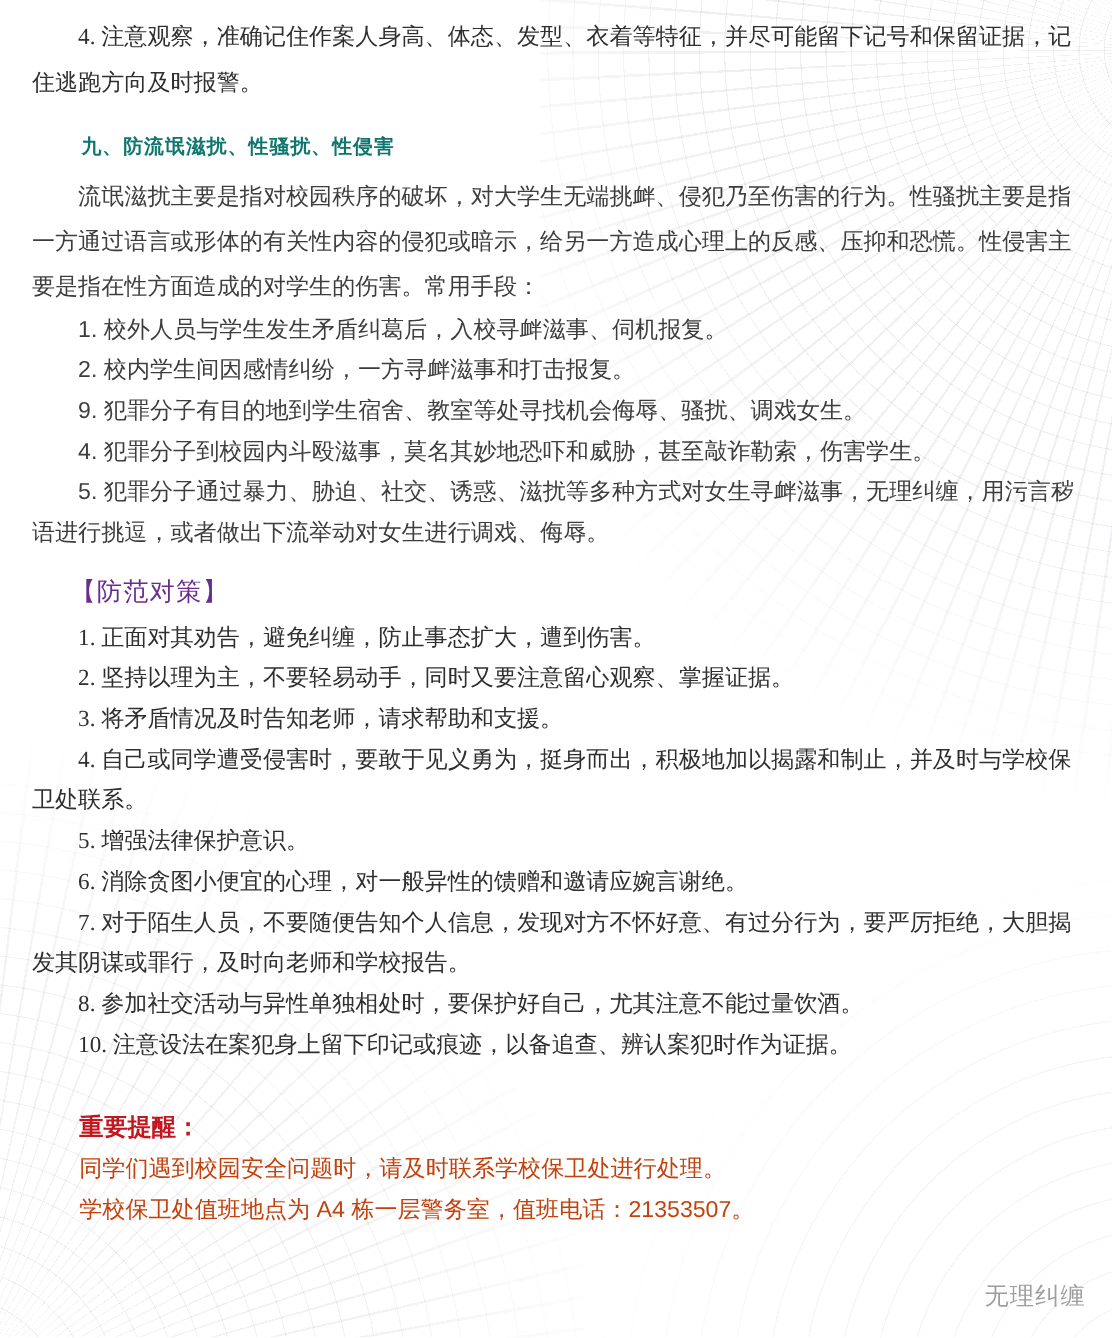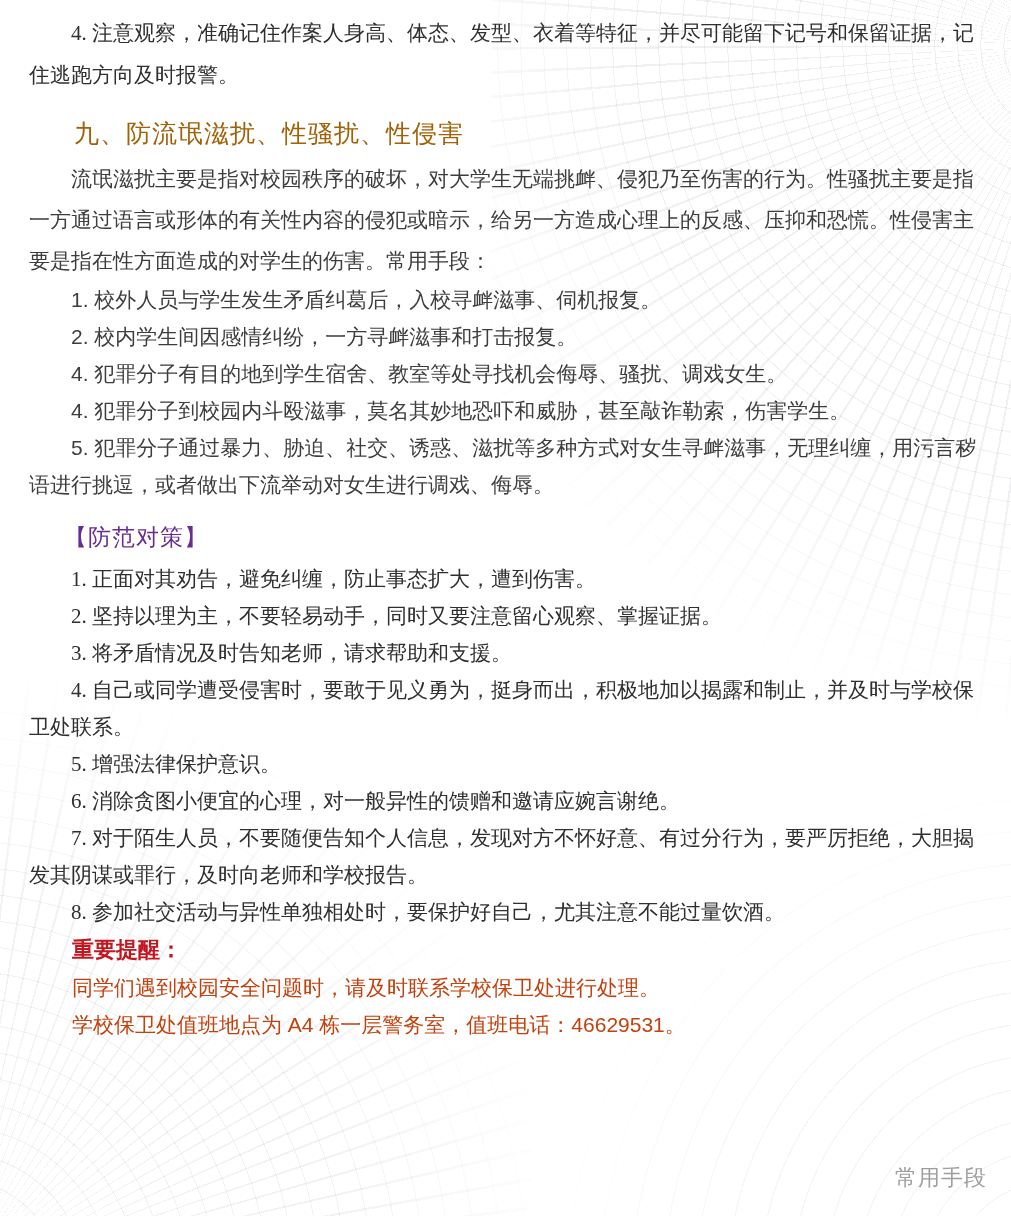--- a/index.html
+++ b/index.html
@@ -34,33 +34,33 @@
       repeating-radial-gradient(circle at 108% 115%, rgba(110,110,130,.07) 0 1.2px, transparent 1.2px 32px);
   }
   
   .content{position:relative;padding:12px 26px 0 29px;font-size:21px;}
   p{margin:0;}
   .kai{font-family:"Liberation Serif","DejaVu Serif",serif;color:#2f2f2f;}
   .hei{font-family:"Liberation Sans","DejaVu Sans",sans-serif;color:#3d3d3d;}
   .indent{text-indent:2em;}
   .para-top{line-height:42px;}
   .sec-title{
-    font-size:25px;font-weight:normal;color:#a16207;
+    font-size:18px;font-weight:bold;color:#0f766e;
     margin:20px 0 8px 45px;line-height:34px;
     letter-spacing:1px;
   }
   .sec-intro{line-height:41px;}
   .method{line-height:37px;}
   .sub-title{
     font-size:23px;font-weight:normal;color:#682d8f;
     margin:18px 0 8px 35px;line-height:32px;
     letter-spacing:1px;
   }
   .cm{line-height:37px;}
-  .notice{margin-left:43px;}
+  .notice{margin-top:38px;margin-left:43px;}
   .notice-title{
     font-weight:bold;color:#c3161f;font-size:22px;line-height:38px;
   }
   .notice-line{color:#c2410c;font-size:21px;line-height:37px;}
   .watermark{
     position:absolute;right:24px;top:1163px;
     color:#9e9e9e;font-size:22px;letter-spacing:1px;
     font-family:"Liberation Sans","DejaVu Sans",sans-serif;
   }
 </style>
@@ -76,38 +76,39 @@
   <div class="content">
 
     <p class="kai indent para-top">4. 注意观察，准确记住作案人身高、体态、发型、衣着等特征，并尽可能留下记号和保留证据，记住逃跑方向及时报警。</p>
 
     <h2 class="sec-title">九、防流氓滋扰、性骚扰、性侵害</h2>
 
     <p class="hei indent sec-intro">流氓滋扰主要是指对校园秩序的破坏，对大学生无端挑衅、侵犯乃至伤害的行为。性骚扰主要是指一方通过语言或形体的有关性内容的侵犯或暗示，给另一方造成心理上的反感、压抑和恐慌。性侵害主要是指在性方面造成的对学生的伤害。常用手段：</p>
 
     <p class="hei indent method">1. 校外人员与学生发生矛盾纠葛后，入校寻衅滋事、伺机报复。</p>
     <p class="hei indent method">2. 校内学生间因感情纠纷，一方寻衅滋事和打击报复。</p>
-    <p class="hei indent method">4. 犯罪分子有目的地到学生宿舍、教室等处寻找机会侮辱、骚扰、调戏女生。</p>
+    <p class="hei indent method">9. 犯罪分子有目的地到学生宿舍、教室等处寻找机会侮辱、骚扰、调戏女生。</p>
     <p class="hei indent method">4. 犯罪分子到校园内斗殴滋事，莫名其妙地恐吓和威胁，甚至敲诈勒索，伤害学生。</p>
     <p class="hei indent method">5. 犯罪分子通过暴力、胁迫、社交、诱惑、滋扰等多种方式对女生寻衅滋事，无理纠缠，用污言秽语进行挑逗，或者做出下流举动对女生进行调戏、侮辱。</p>
 
     <h3 class="sub-title">【防范对策】</h3>
 
     <p class="kai indent cm">1. 正面对其劝告，避免纠缠，防止事态扩大，遭到伤害。</p>
     <p class="kai indent cm">2. 坚持以理为主，不要轻易动手，同时又要注意留心观察、掌握证据。</p>
     <p class="kai indent cm">3. 将矛盾情况及时告知老师，请求帮助和支援。</p>
     <p class="kai indent cm">4. 自己或同学遭受侵害时，要敢于见义勇为，挺身而出，积极地加以揭露和制止，并及时与学校保卫处联系。</p>
     <p class="kai indent cm">5. 增强法律保护意识。</p>
     <p class="kai indent cm">6. 消除贪图小便宜的心理，对一般异性的馈赠和邀请应婉言谢绝。</p>
     <p class="kai indent cm">7. 对于陌生人员，不要随便告知个人信息，发现对方不怀好意、有过分行为，要严厉拒绝，大胆揭发其阴谋或罪行，及时向老师和学校报告。</p>
     <p class="kai indent cm">8. 参加社交活动与异性单独相处时，要保护好自己，尤其注意不能过量饮酒。</p>
+    <p class="kai indent cm">10. 注意设法在案犯身上留下印记或痕迹，以备追查、辨认案犯时作为证据。</p>
 
     <div class="notice">
       <p class="notice-title">重要提醒：</p>
       <p class="notice-line">同学们遇到校园安全问题时，请及时联系学校保卫处进行处理。</p>
-      <p class="notice-line">学校保卫处值班地点为 A4 栋一层警务室，值班电话：46629531。</p>
+      <p class="notice-line">学校保卫处值班地点为 A4 栋一层警务室，值班电话：21353507。</p>
     </div>
 
   </div>
 
-  <div class="watermark">常用手段</div>
+  <div class="watermark">无理纠缠</div>
 
 </div>
 
 </body></html>

